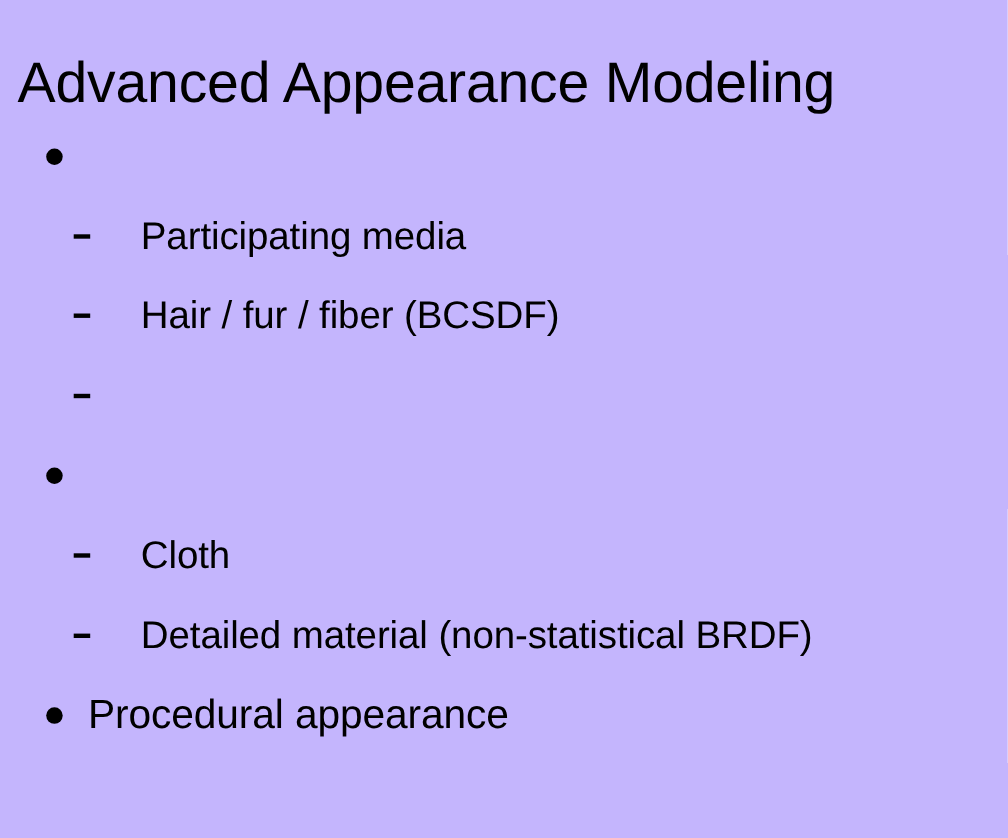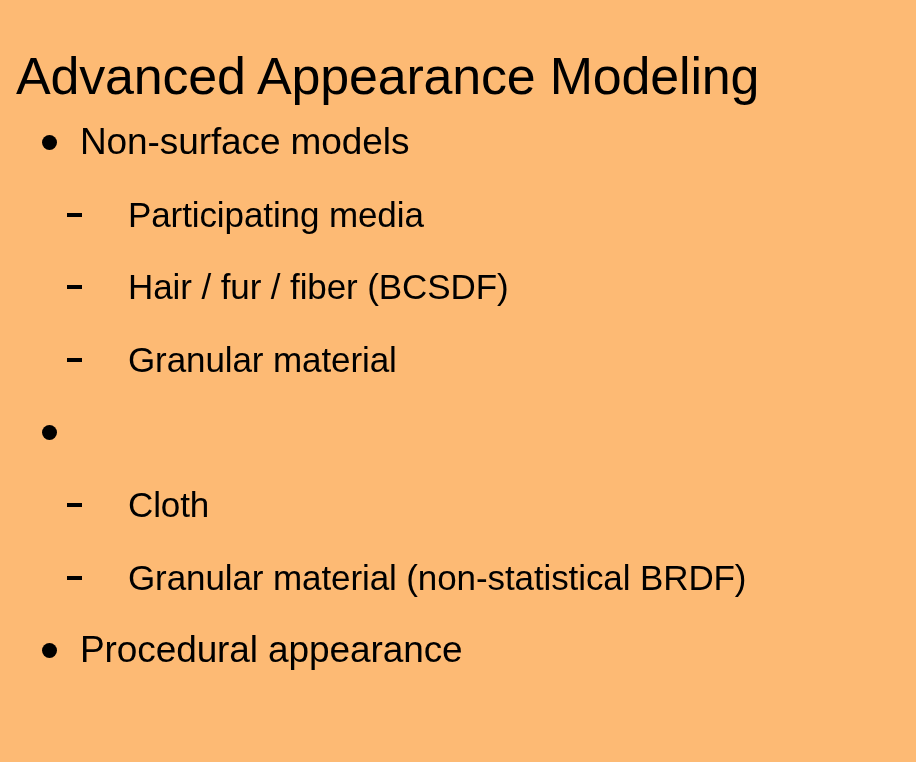--- a/index.html
+++ b/index.html
@@ -14,21 +14,21 @@
     overflow: hidden;
     font-family: "Liberation Sans", sans-serif;
     color: #000000;
     -webkit-font-smoothing: antialiased;
   }
 
   #slide {
     position: relative;
     width: 916px;
     height: 762px;
-    background: #fdba74;
+    background: #c4b5fd;
     box-sizing: border-box;
   }
 
   
   #slide-title {
     position: absolute;
     left: 16px;
     top: 4px;
     width: 884px;
     height: 74px;
@@ -123,56 +123,54 @@
 
 <div id="slide">
 
   <h1 id="slide-title">Advanced Appearance Modeling</h1>
 
   <ul id="bullet-list">
       <li class="bullet-row level-1">
         <span class="bullet-marker">
           <span class="dot"></span>
         </span>
-        <span class="bullet-text">Non-surface models</span>
       </li>
       <li class="bullet-row level-2">
         <span class="bullet-marker">
           <span class="dash"></span>
         </span>
         <span class="bullet-text">Participating media</span>
       </li>
       <li class="bullet-row level-2">
         <span class="bullet-marker">
           <span class="dash"></span>
         </span>
         <span class="bullet-text">Hair / fur / fiber (BCSDF)</span>
       </li>
       <li class="bullet-row level-2">
         <span class="bullet-marker">
           <span class="dash"></span>
         </span>
-        <span class="bullet-text">Granular material</span>
       </li>
       <li class="bullet-row level-1">
         <span class="bullet-marker">
           <span class="dot"></span>
         </span>
       </li>
       <li class="bullet-row level-2">
         <span class="bullet-marker">
           <span class="dash"></span>
         </span>
         <span class="bullet-text">Cloth</span>
       </li>
       <li class="bullet-row level-2">
         <span class="bullet-marker">
           <span class="dash"></span>
         </span>
-        <span class="bullet-text">Granular material (non-statistical BRDF)</span>
+        <span class="bullet-text">Detailed material (non-statistical BRDF)</span>
       </li>
       <li class="bullet-row level-1">
         <span class="bullet-marker">
           <span class="dot"></span>
         </span>
         <span class="bullet-text">Procedural appearance</span>
       </li>
     </ul>
 
 </div>

